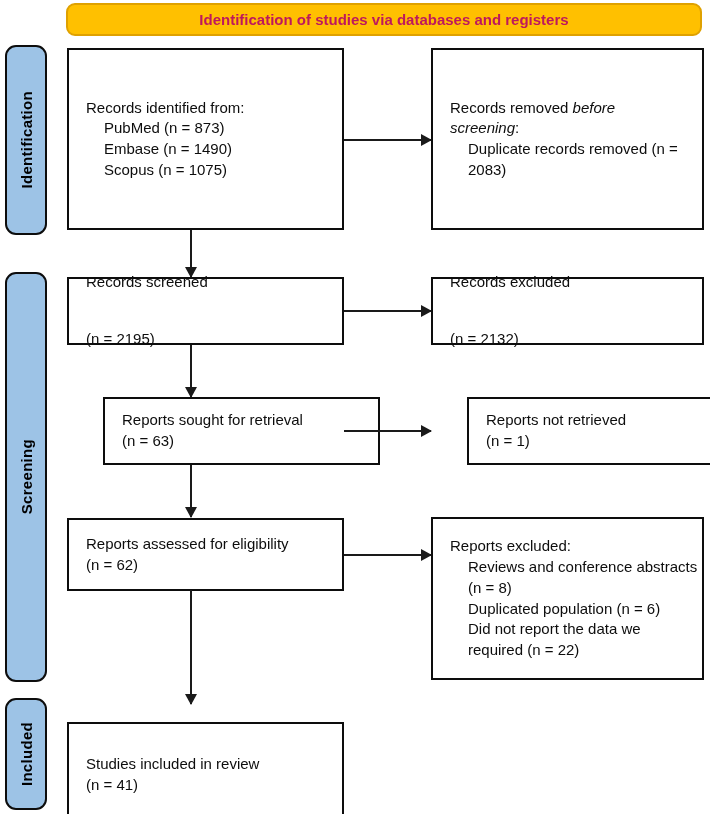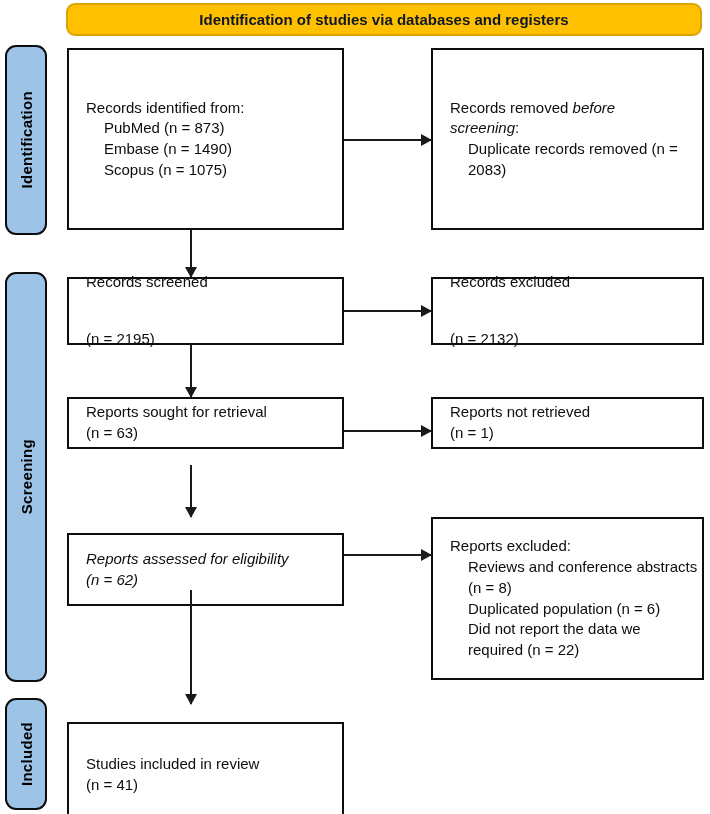--- a/index.html
+++ b/index.html
@@ -15,21 +15,21 @@
   
   .banner {
     position: absolute;
     left: 66px; top: 3px;
     width: 636px; height: 33px;
     background: #FFC000;
     border: 2px solid #DFA100;
     border-radius: 9px;
     box-sizing: border-box;
     display: flex; align-items: center; justify-content: center;
-    font-weight: bold; font-size: 15px; color: #0f172a;
+    font-weight: bold; font-size: 15px; color: #be185d;
   }
 
   
   .stage {
     position: absolute;
     left: 5px; width: 42px;
     background: #9DC3E6;
     border: 2px solid #0d0d0d;
     border-radius: 11px;
     box-sizing: border-box;
@@ -53,22 +53,22 @@
     border: 2px solid #0d0d0d;
     box-sizing: border-box;
     display: flex; flex-direction: column; justify-content: center;
     padding: 6px 4px 6px 17px;
     font-size: 15px; line-height: 1.38; color: #0d0d0d;
   }
   .col-left  { left: 67px;  width: 277px; }
   .col-right { left: 431px; width: 273px; }
   .row-1 { top: 48px;  height: 182px; }
   .row-2 { top: 277px; height: 68px; gap: 36px; }
-  .row-3 { top: 397px; height: 52px; }
-  .row-4 { top: 533px; height: 73px; font-style: italic; }
+  .row-3 { top: 397px; height: 68px; margin-left: 36px; }
+  .row-4 { top: 518px; height: 73px; }
   .row-4r{ top: 517px; height: 163px; }
   .row-5 { top: 722px; height: 106px; }
 
   .indent { margin-left: 18px; }
   .wrap-narrow { max-width: 190px; }
   em { font-style: italic; }
 
   
   .varrow {
     position: absolute;

